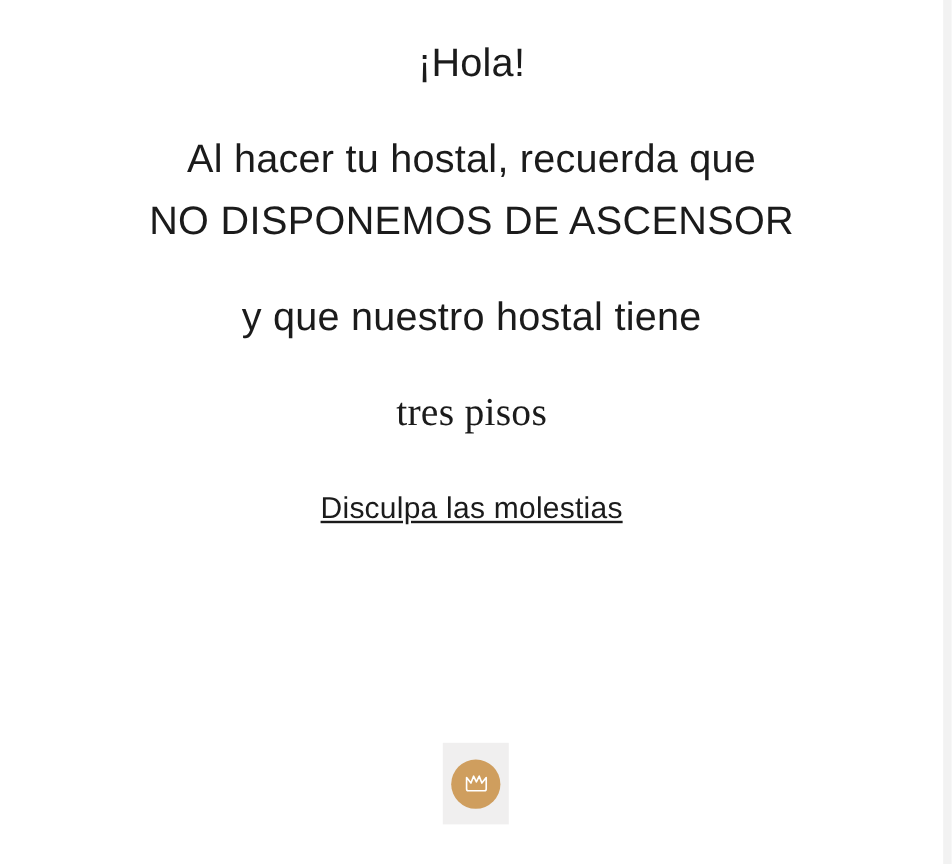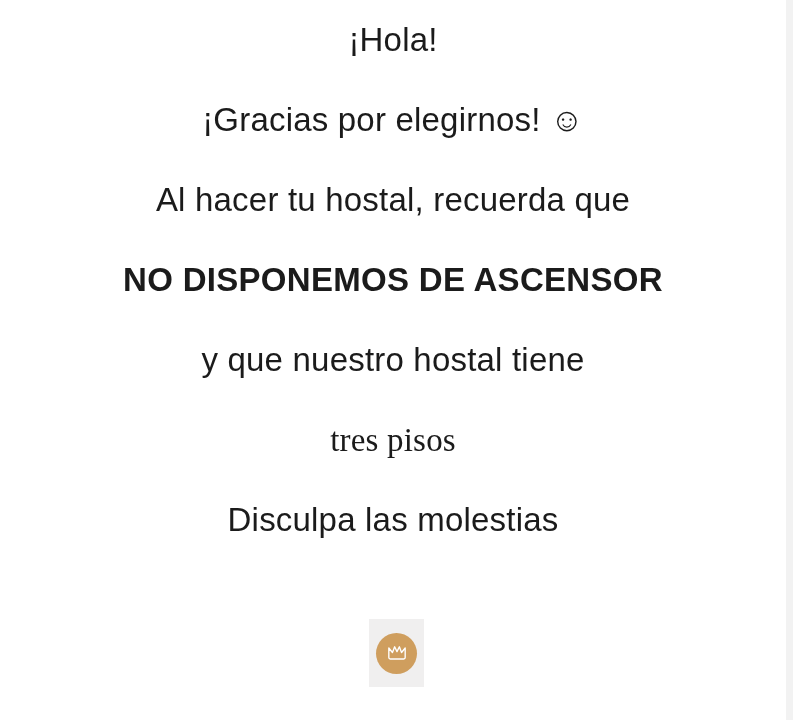--- a/index.html
+++ b/index.html
@@ -28,42 +28,41 @@
     right: 0;
     width: 7px;
     height: 720px;
     background: #f2f2f2;
   }
   .content {
     position: absolute;
     left: 0;
     top: 0;
     width: 786px;
-    padding-top: 6px;
+    padding-top: 18px;
     box-sizing: border-box;
   }
   .line {
     text-align: center;
     font-weight: 400;
     color: #1b1b1b;
     letter-spacing: 0.2px;
   }
   .l1 { font-size: 33px; line-height: 52px; margin-top: 8px; }
   .l2 { font-size: 33px; line-height: 52px; margin-top: 28px; }
   .l3 { font-size: 33px; line-height: 52px; margin-top: 28px; }
   .l4 {
     font-size: 33px;
     line-height: 52px;
-    margin-top: 28px;
-    font-weight: 700;
+    font-weight: 400;
     letter-spacing: 0.3px;
   }
   .l5 { font-size: 33px; line-height: 52px; margin-top: 28px; }
   .l6 { font-size: 33px; line-height: 52px; margin-top: 28px; font-family: Liberation Serif, serif; }
-  .l7 { font-size: 33px; line-height: 52px; margin-top: 28px; }
+  .l7 { font-size: 25px; line-height: 52px; margin-top: 28px; text-decoration: underline; }
 
   .logo-wrap {
     position: absolute;
     left: 369px;
     top: 619px;
     width: 55px;
     height: 68px;
     background: #f0efef;
     display: flex;
     align-items: center;
@@ -82,21 +81,20 @@
     display: block;
   }
 </style>
 </head>
 <body>
 
 <div class="page">
 
   <div class="content">
     <div class="line l1">¡Hola!</div>
-    <div class="line l2">¡Gracias por elegirnos! ☺</div>
     <div class="line l3">Al hacer tu hostal, recuerda que</div>
     <div class="line l4">NO DISPONEMOS DE ASCENSOR</div>
     <div class="line l5">y que nuestro hostal tiene</div>
     <div class="line l6">tres pisos</div>
     <div class="line l7">Disculpa las molestias</div>
   </div>
 
   <div class="logo-wrap">
     <div class="logo-circle">
       <span>

